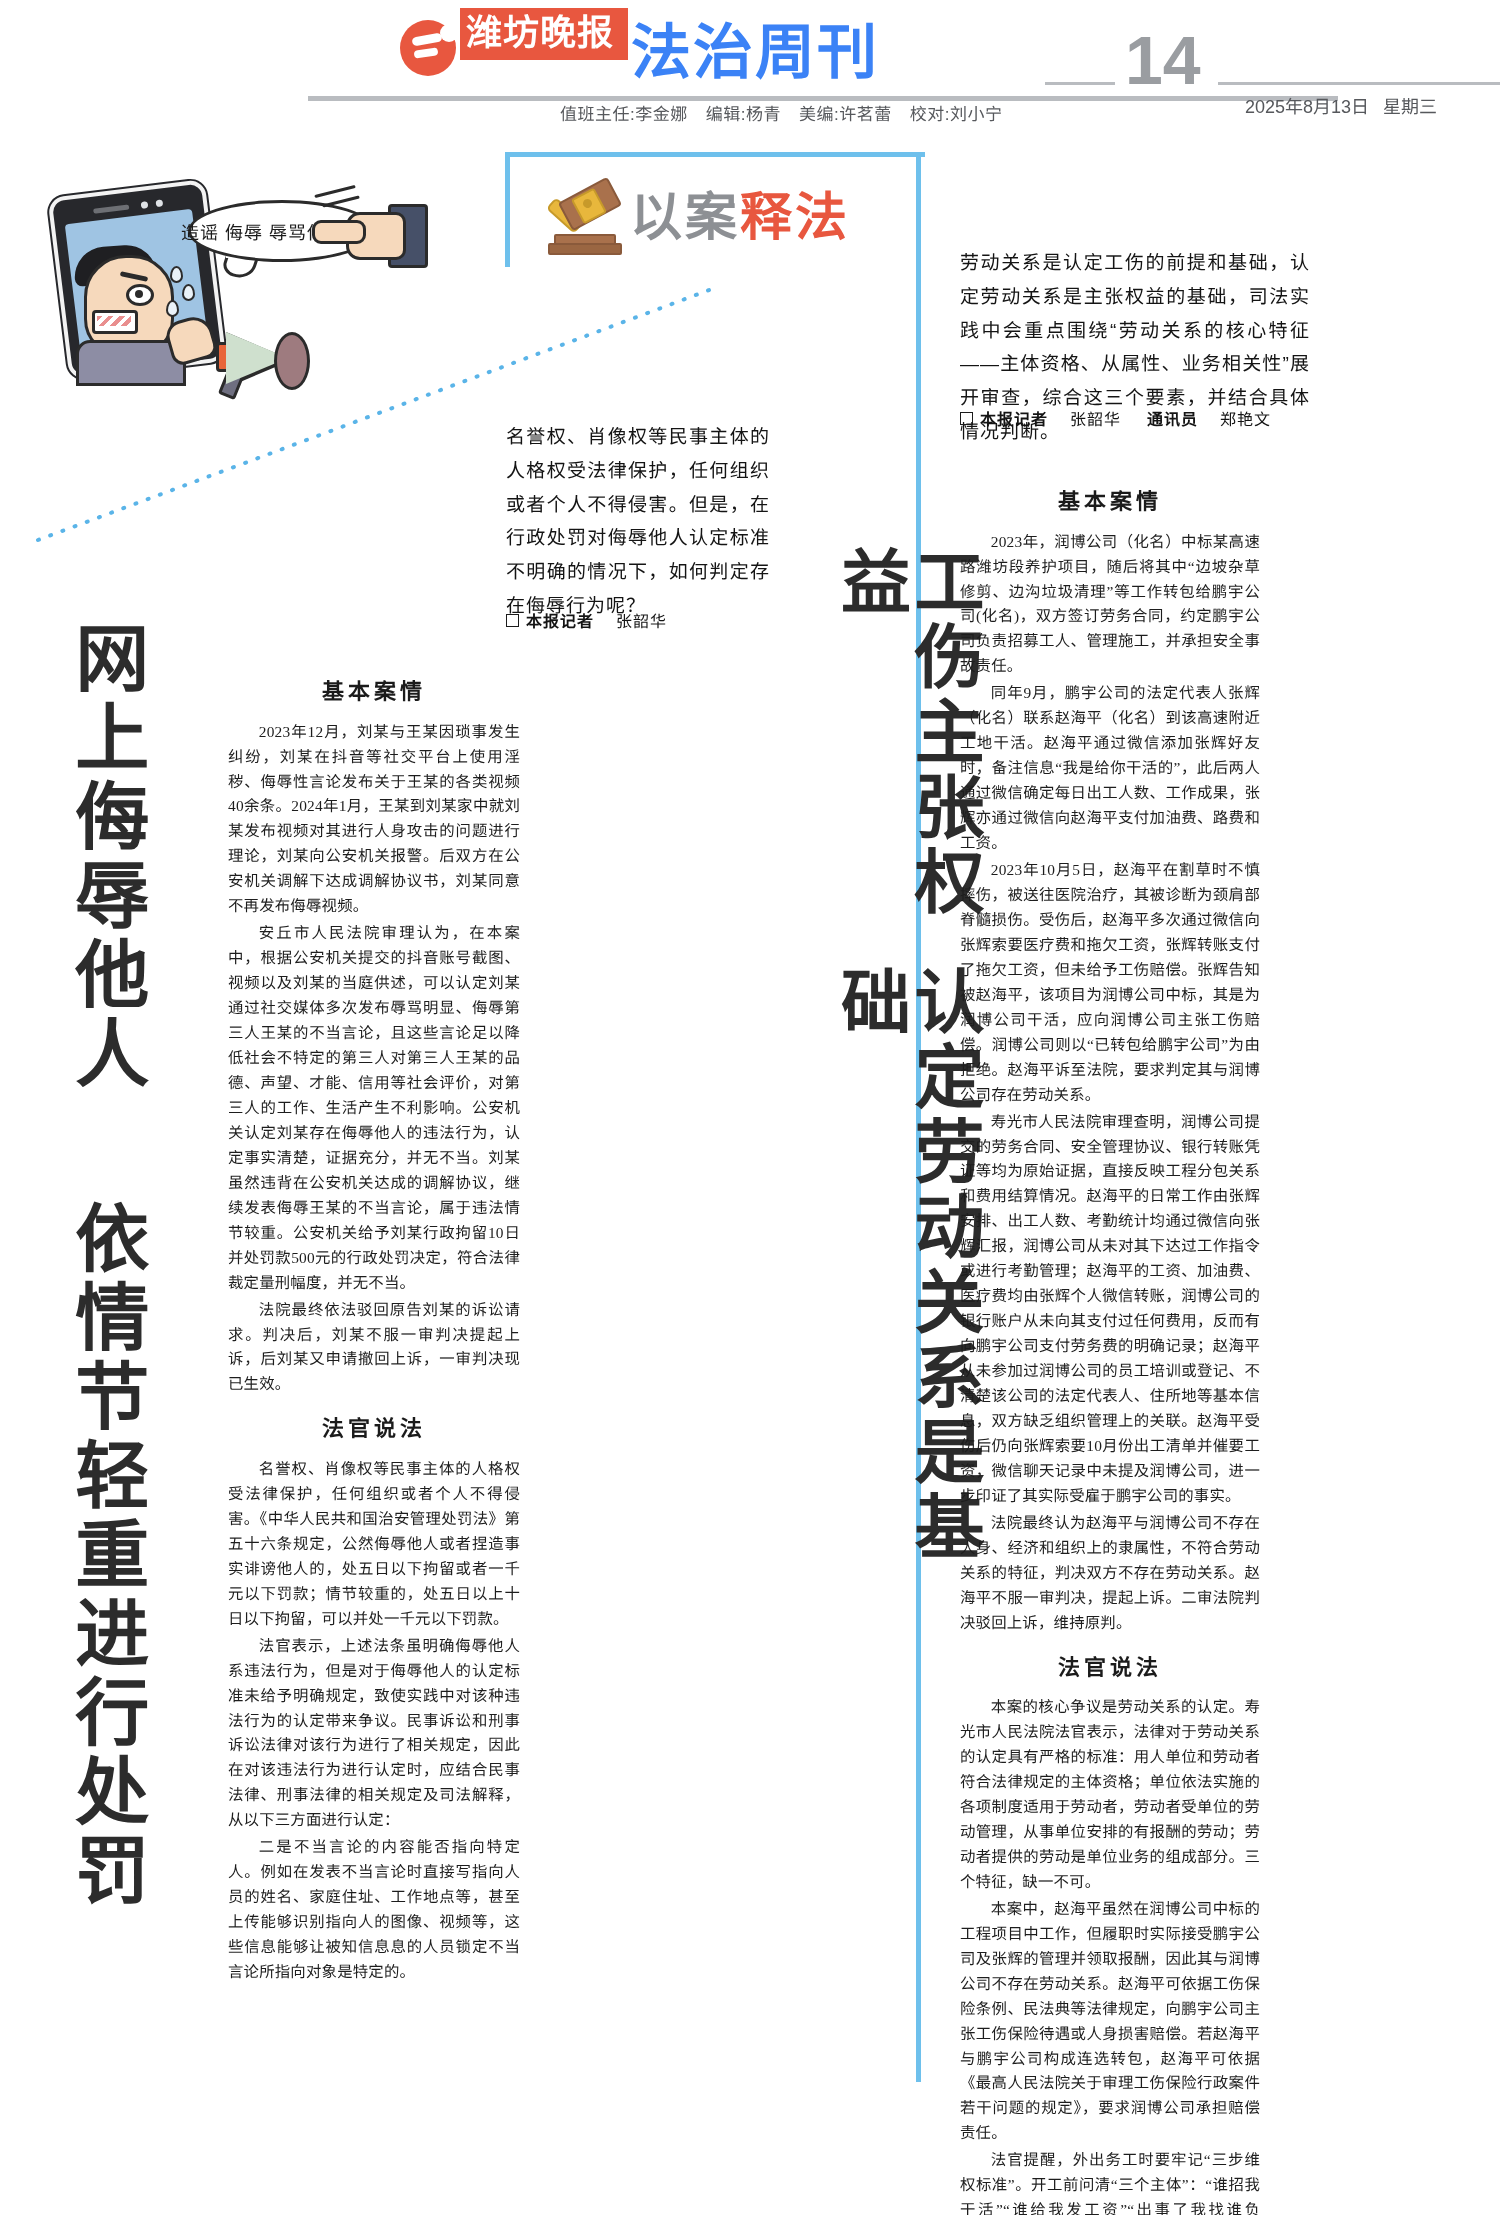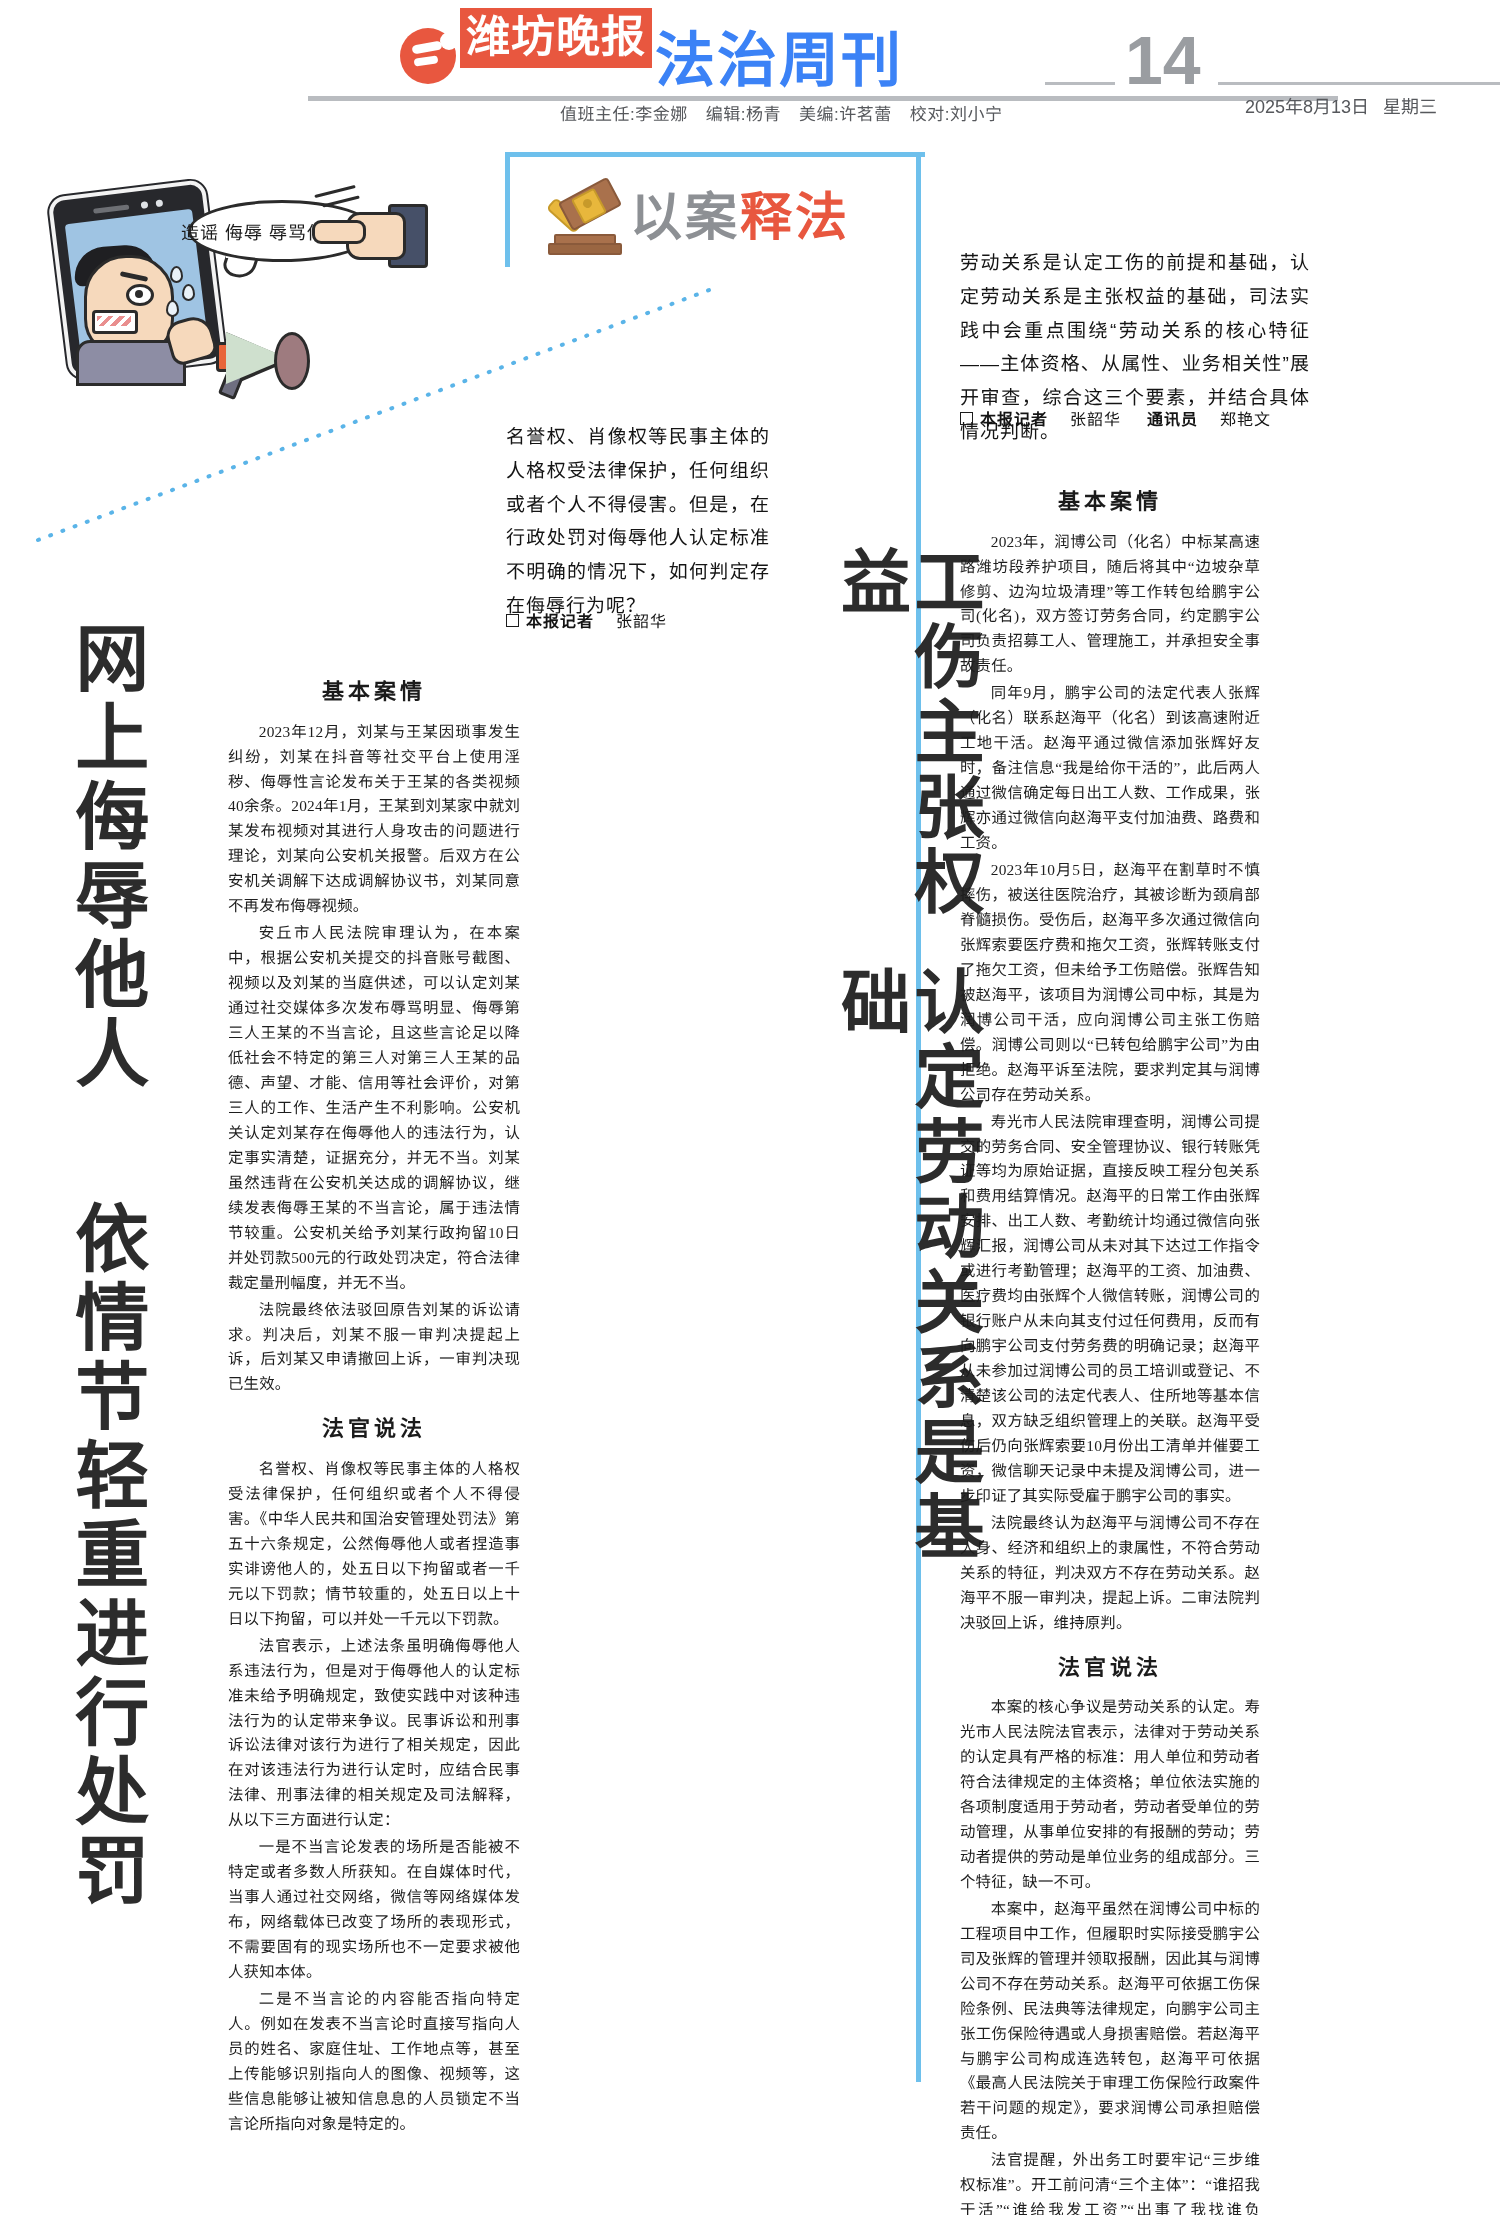--- a/index.html
+++ b/index.html
@@ -26,21 +26,21 @@
     content:"";position:absolute;left:12px;top:15px;width:30px;height:9px;
     background:#fff;border-radius:5px;transform:rotate(-10deg);
   }
   .logo-mark::after{
     content:"";position:absolute;left:14px;top:29px;width:24px;height:8px;
     background:#fff;border-radius:4px;transform:rotate(-8deg);
   }
   .logo-cut{position:absolute;right:-2px;top:4px;width:18px;height:18px;background:#fff;border-radius:50%;}
   .mast-badge{
     background:#e8573f;color:#fff;font-weight:bold;
-    font-size:44px;line-height:1;padding:7px 6px 9px 6px;
+    font-size:36px;line-height:1;padding:7px 14px 9px 6px;
     letter-spacing:1px;margin-bottom:22px;
     font-family:"Liberation Sans","DejaVu Sans",sans-serif;
   }
   .mast-title{
     color:#3b82f6;font-size:60px;line-height:0.95;font-weight:bold;
     letter-spacing:2px;margin-left:3px;
     font-family:"Liberation Serif","DejaVu Serif",serif;
   }
   .mast-rule{position:absolute;left:308px;top:96px;width:1030px;height:5px;background:#b9bcc0;}
 
@@ -350,21 +350,20 @@
 
   <div class="col" style="left:228px;top:660px;width:292px;">
     <div class="sec-head">基本案情</div>
     <p>2023年12月，刘某与王某因琐事发生纠纷，刘某在抖音等社交平台上使用淫秽、侮辱性言论发布关于王某的各类视频40余条。2024年1月，王某到刘某家中就刘某发布视频对其进行人身攻击的问题进行理论，刘某向公安机关报警。后双方在公安机关调解下达成调解协议书，刘某同意不再发布侮辱视频。</p>
     <p>安丘市人民法院审理认为，在本案中，根据公安机关提交的抖音账号截图、视频以及刘某的当庭供述，可以认定刘某通过社交媒体多次发布辱骂明显、侮辱第三人王某的不当言论，且这些言论足以降低社会不特定的第三人对第三人王某的品德、声望、才能、信用等社会评价，对第三人的工作、生活产生不利影响。公安机关认定刘某存在侮辱他人的违法行为，认定事实清楚，证据充分，并无不当。刘某虽然违背在公安机关达成的调解协议，继续发表侮辱王某的不当言论，属于违法情节较重。公安机关给予刘某行政拘留10日并处罚款500元的行政处罚决定，符合法律裁定量刑幅度，并无不当。</p>
     <p>法院最终依法驳回原告刘某的诉讼请求。判决后，刘某不服一审判决提起上诉，后刘某又申请撤回上诉，一审判决现已生效。</p>
 
     <div class="sec-head">法官说法</div>
     <p>名誉权、肖像权等民事主体的人格权受法律保护，任何组织或者个人不得侵害。《中华人民共和国治安管理处罚法》第五十六条规定，公然侮辱他人或者捏造事实诽谤他人的，处五日以下拘留或者一千元以下罚款；情节较重的，处五日以上十日以下拘留，可以并处一千元以下罚款。</p>
     <p>法官表示，上述法条虽明确侮辱他人系违法行为，但是对于侮辱他人的认定标准未给予明确规定，致使实践中对该种违法行为的认定带来争议。民事诉讼和刑事诉讼法律对该行为进行了相关规定，因此在对该违法行为进行认定时，应结合民事法律、刑事法律的相关规定及司法解释，从以下三方面进行认定：</p>
-    <p>一是不当言论发表的场所是否能被不特定或者多数人所获知。在自媒体时代，当事人通过社交网络，微信等网络媒体发布，网络载体已改变了场所的表现形式，不需要固有的现实场所也不一定要求被他人获知本体。</p>
     <p>二是不当言论的内容能否指向特定人。例如在发表不当言论时直接写指向人员的姓名、家庭住址、工作地点等，甚至上传能够识别指向人的图像、视频等，这些信息能够让被知信息息的人员锁定不当言论所指向对象是特定的。</p>
 
   </div>
 
   <div class="lead" style="left:960px;top:246px;width:350px;">
     <p>劳动关系是认定工伤的前提和基础，认定劳动关系是主张权益的基础，司法实践中会重点围绕“劳动关系的核心特征——主体资格、从属性、业务相关性”展开审查，综合这三个要素，并结合具体情况判断。</p>
   </div>
   <div class="lead" style="left:960px;top:406px;width:380px;font-size:16px;">
     <span class="reporter"><span class="box"></span><b>本报记者</b><span>张韶华</span><b style="margin-left:26px;">通讯员</b><span>郑艳文</span></span>
   </div>

